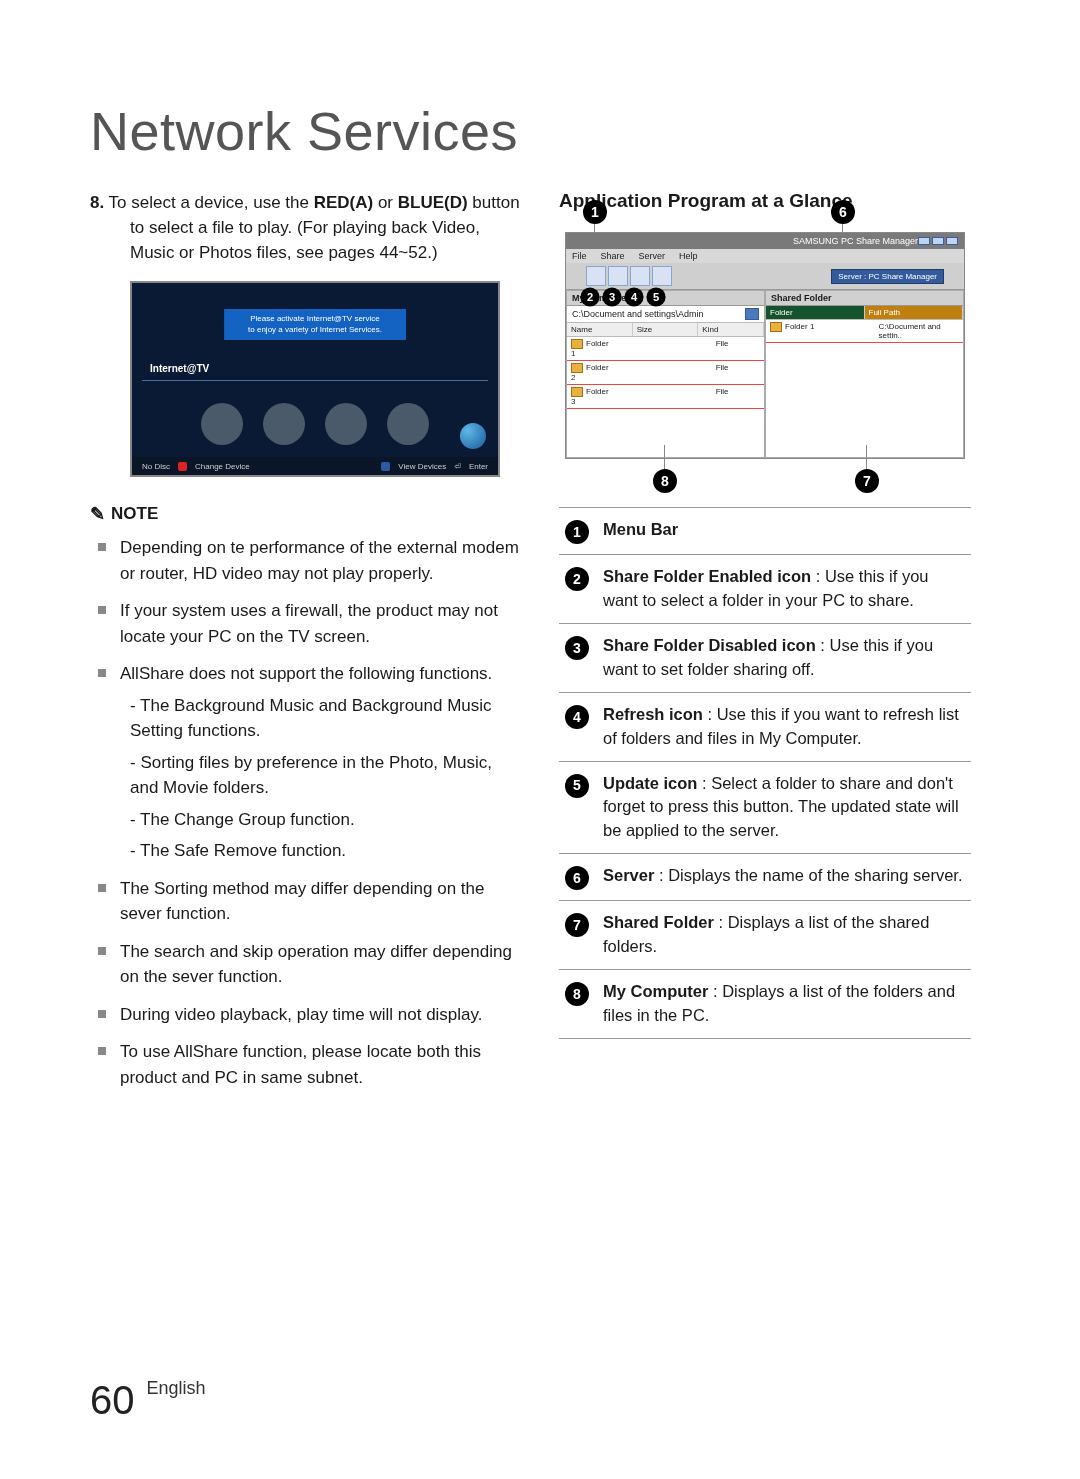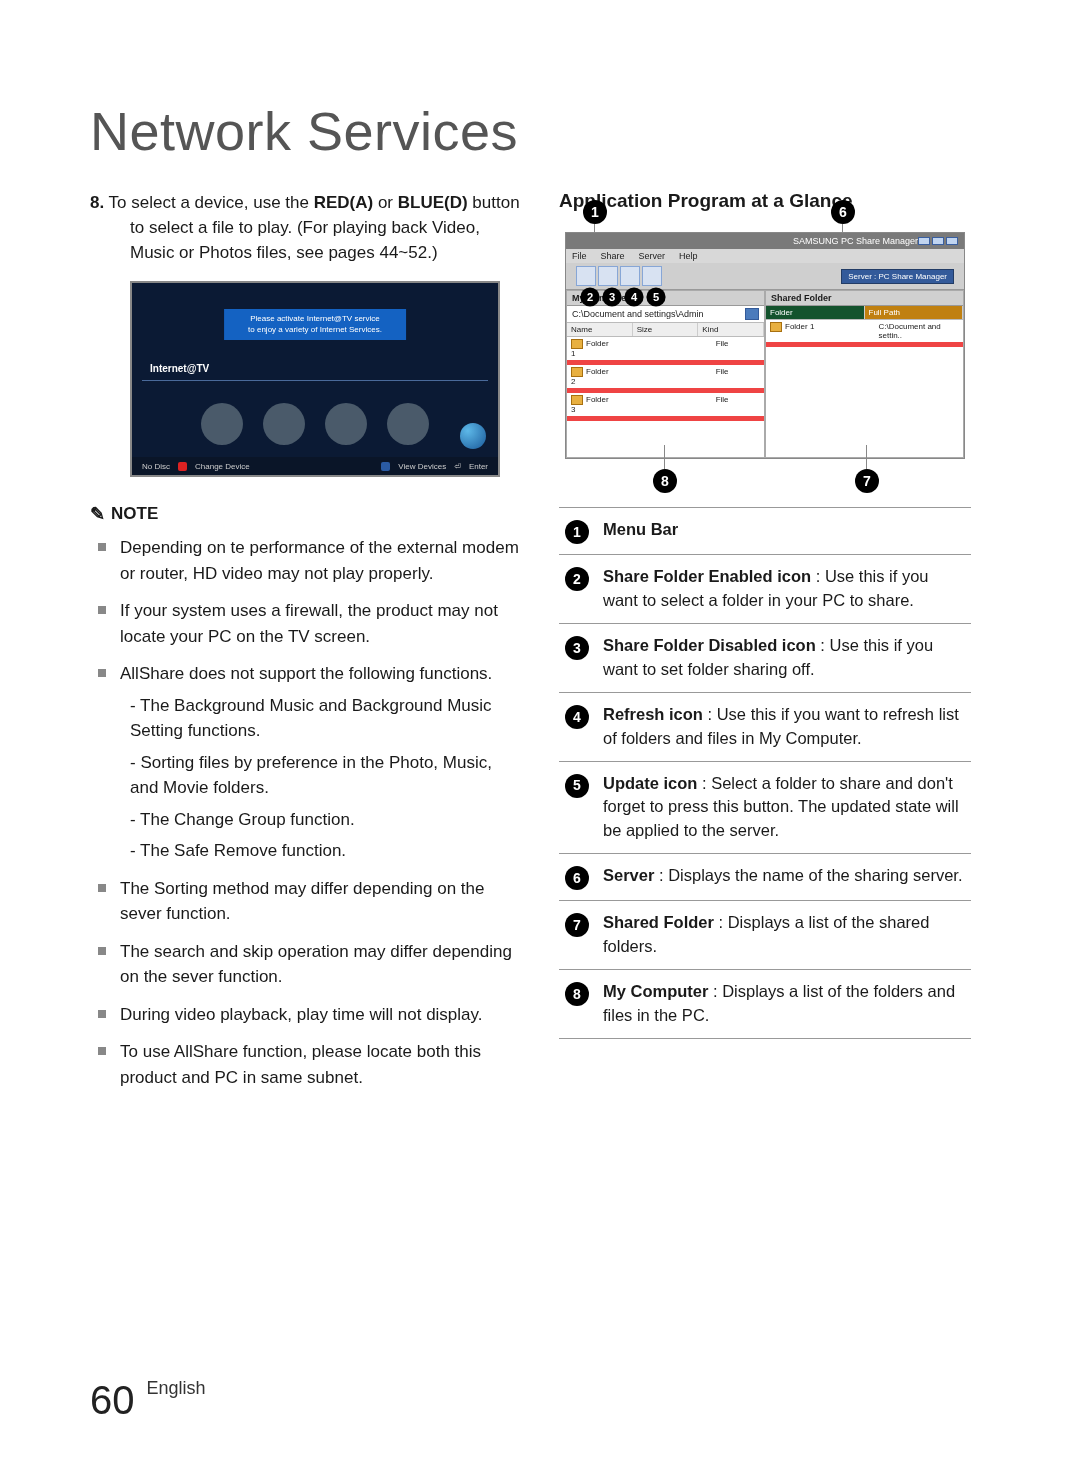--- a/index.html
+++ b/index.html
@@ -207,21 +207,21 @@
       padding: 2px 6px;
       display: flex;
       gap: 14px;
       color: #222;
     }
     .app-toolbar {
       background: #cfcfcf;
       display: flex;
       align-items: center;
       justify-content: space-between;
-      padding: 3px 10px;
+      padding: 3px 20px;
       border-bottom: 1px solid #999;
     }
     .tool-icons {
       display: flex;
       gap: 2px;
     }
     .tool-icons span {
       width: 20px;
       height: 20px;
       background: #d8e2f2;
@@ -267,21 +267,21 @@
     .col-headers span {
       flex: 1;
       padding: 2px 4px;
       border-right: 1px solid #ccc;
       font-size: 8px;
     }
     .hdr-folder { background: #14532d; color: #fff; }
     .hdr-path { background: #c08010; color: #fff; }
     .row {
       display: flex;
-      border-bottom: 5px solid #ef4444;
+      border-bottom: 1px solid #ef4444;
       gap: 20px;
     }
     .row span {
       flex: 1;
       padding: 2px 4px;
       font-size: 8px;
     }
     .row .folder-cell::before {
       content: "";
       display: inline-block;

